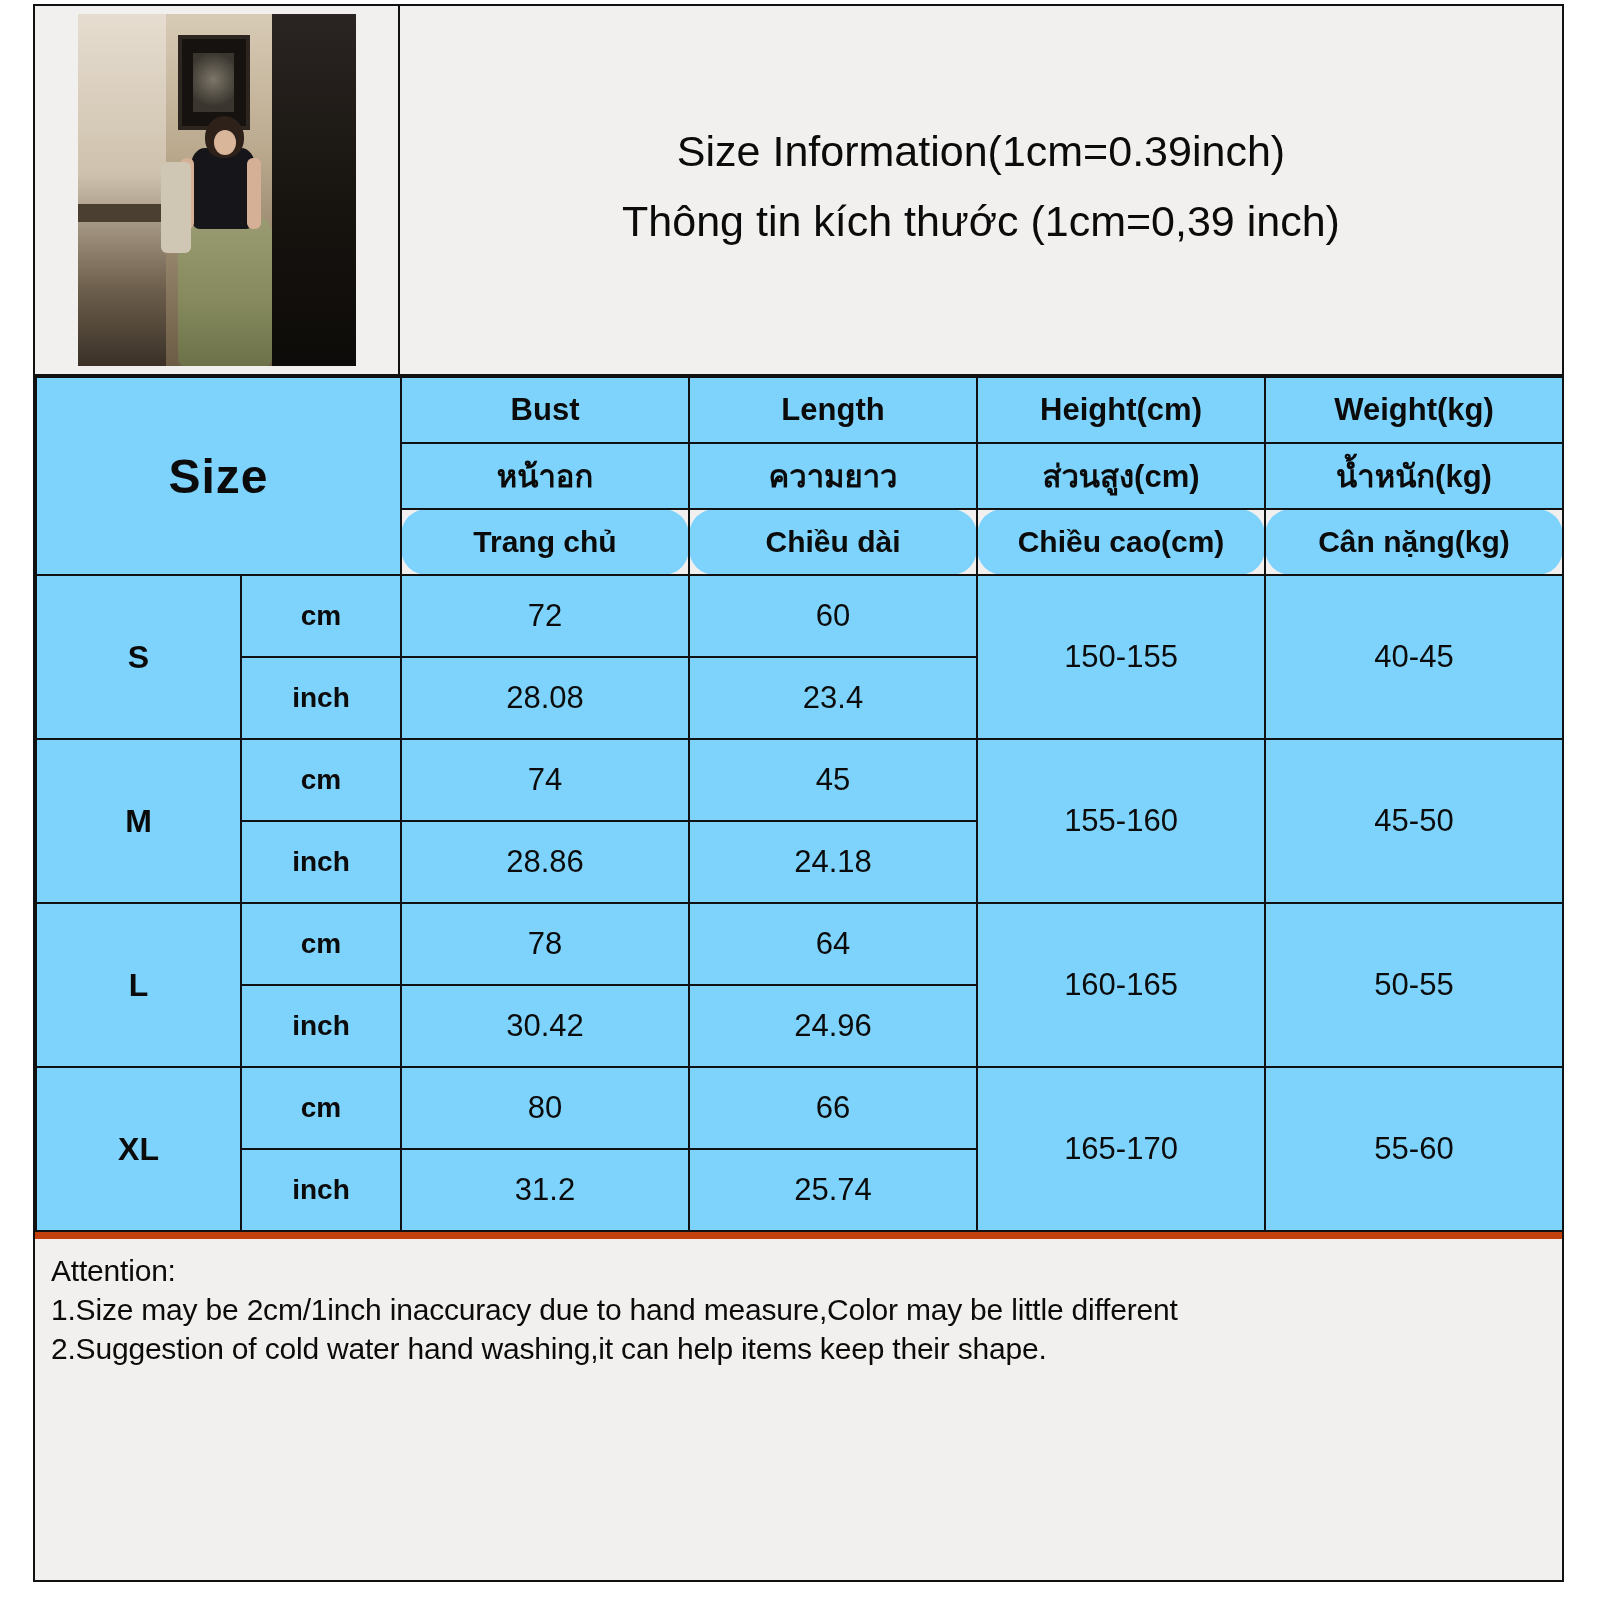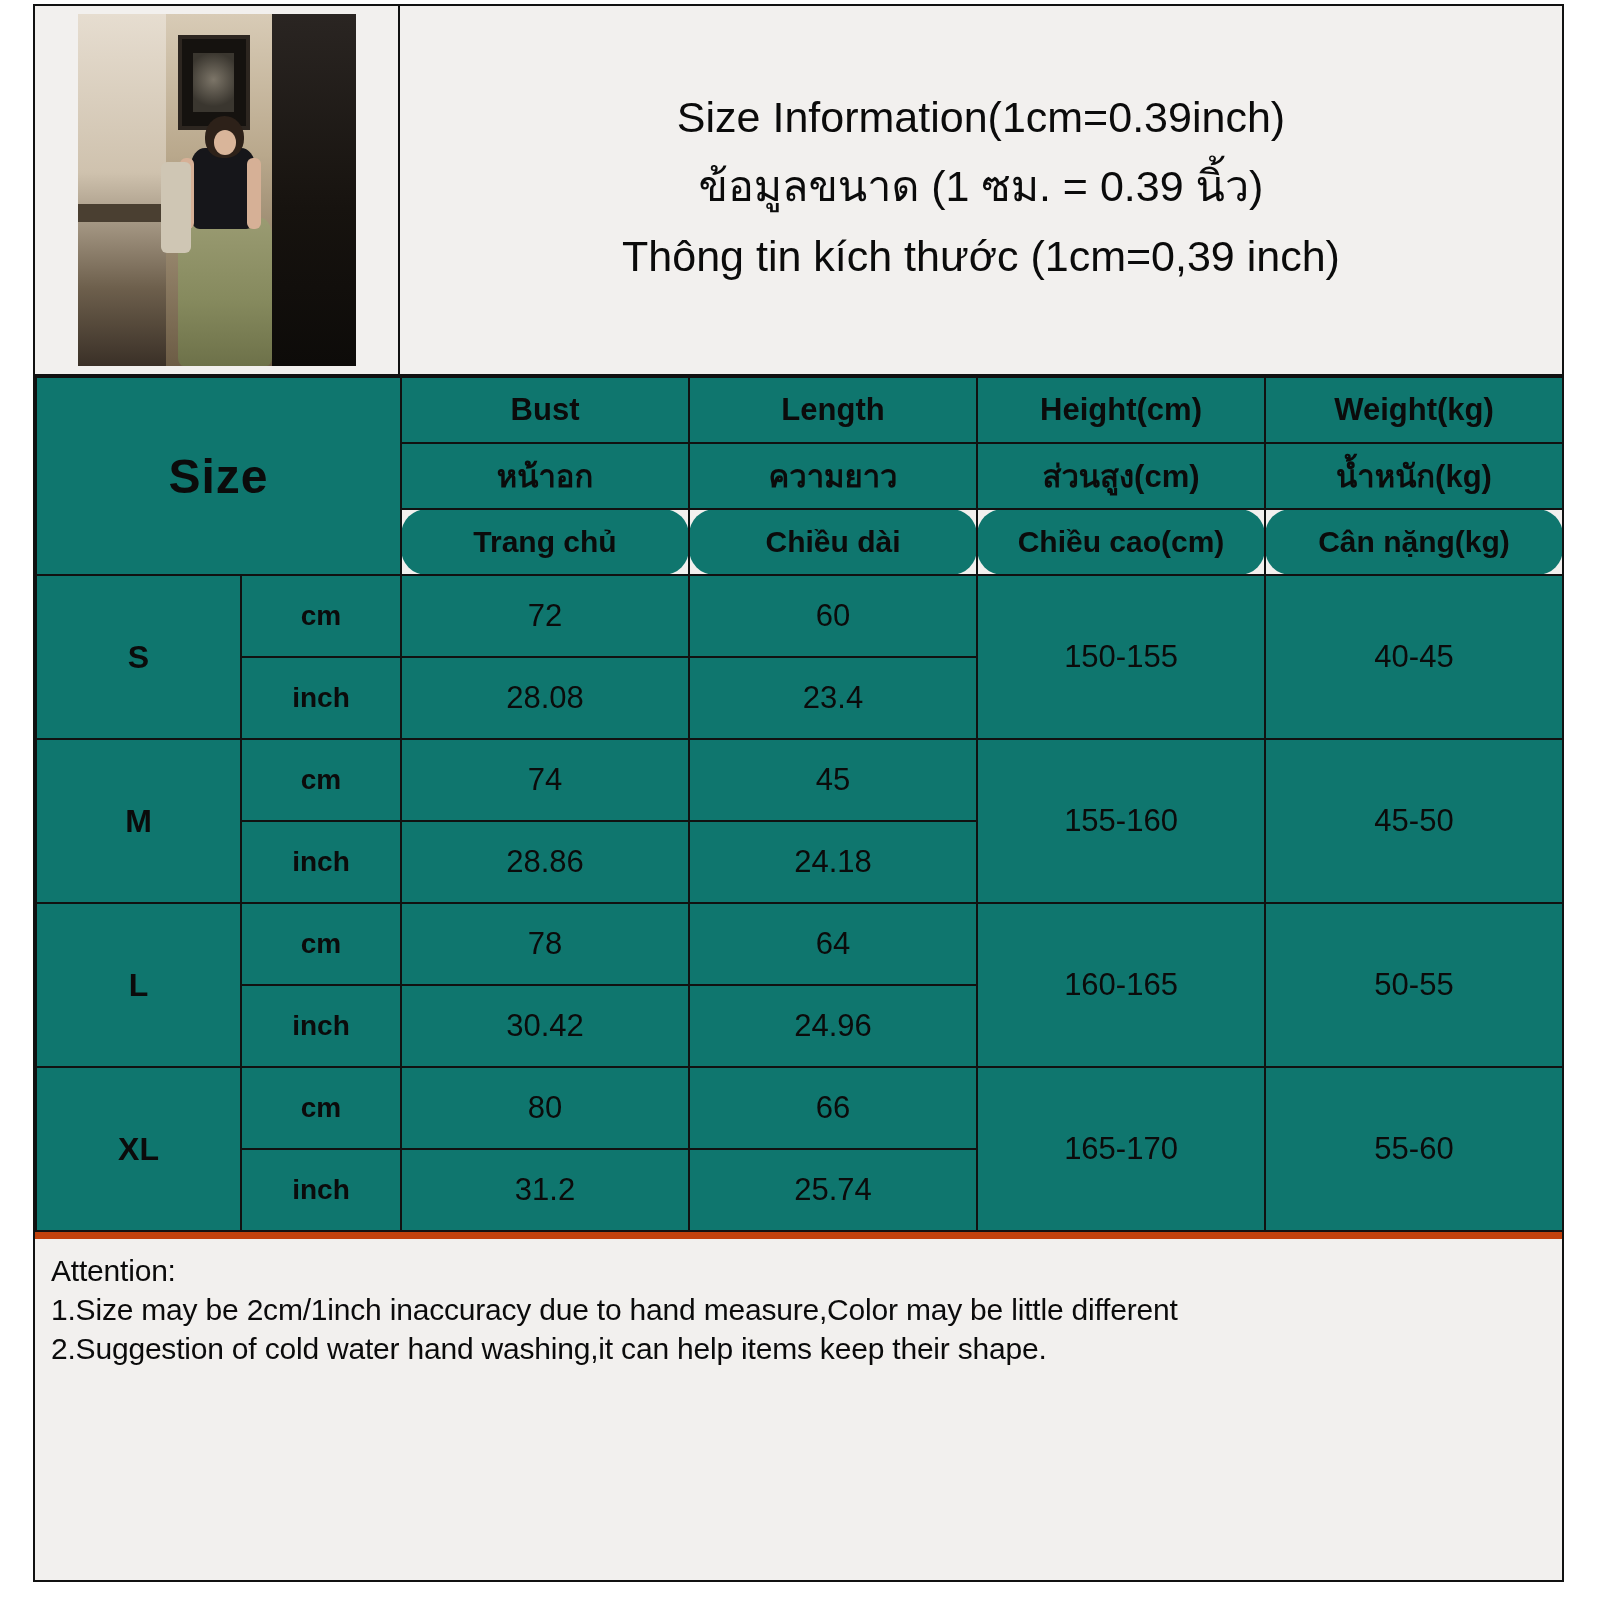--- a/index.html
+++ b/index.html
@@ -88,21 +88,21 @@
     text-align: right;
     white-space: nowrap;
   }
   
   .tbl { width: 100%; border-collapse: collapse; table-layout: fixed; }
   .tbl td {
     border: 2px solid #111;
     text-align: center;
     vertical-align: middle;
     color: #0b0b0b;
-    background: #0f766e;
+    background: #7dd3fc;
   }
   .c-size  { width: 205px; }
   .c-unit  { width: 160px; }
   .c-bust  { width: 288px; }
   .c-len   { width: 288px; }
   .c-hgt   { width: 288px; }
   .c-wgt   { width: 298px; }
 
   .size-head {
     font-size: 48px; font-weight: bold;
@@ -162,21 +162,20 @@
           <div class="ph-top"></div>
           <div class="ph-armL"></div>
           <div class="ph-armR"></div>
           <div class="ph-bag"></div>
           <div class="ph-head"></div>
           <div class="ph-face"></div>
         </div>
       </div>
       <div class="title-cell">
         <div class="title-line">Size Information(1cm=0.39inch)</div>
-        <div class="title-line">ข้อมูลขนาด (1 ซม. = 0.39 นิ้ว)</div>
         <div class="title-line">Thông tin kích thước (1cm=0,39 inch)</div>
       </div>
     </div>
 
     <table class="tbl">
       <colgroup>
         <col class="c-size">
           <col class="c-unit">
           <col class="c-bust">
         <col class="c-len">

